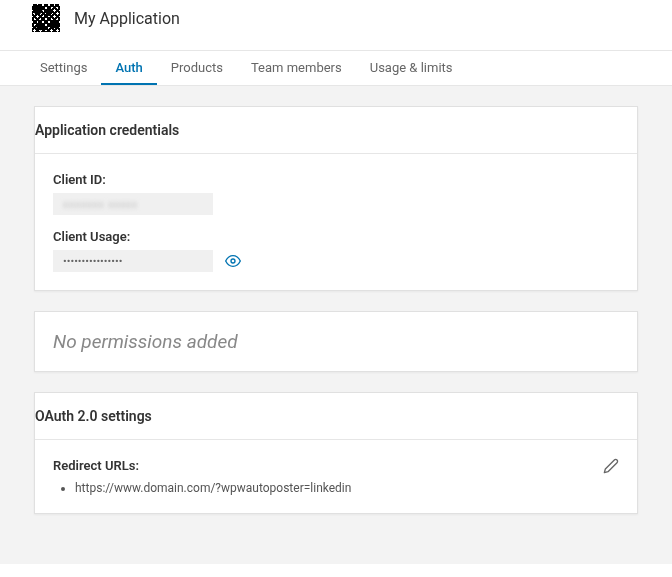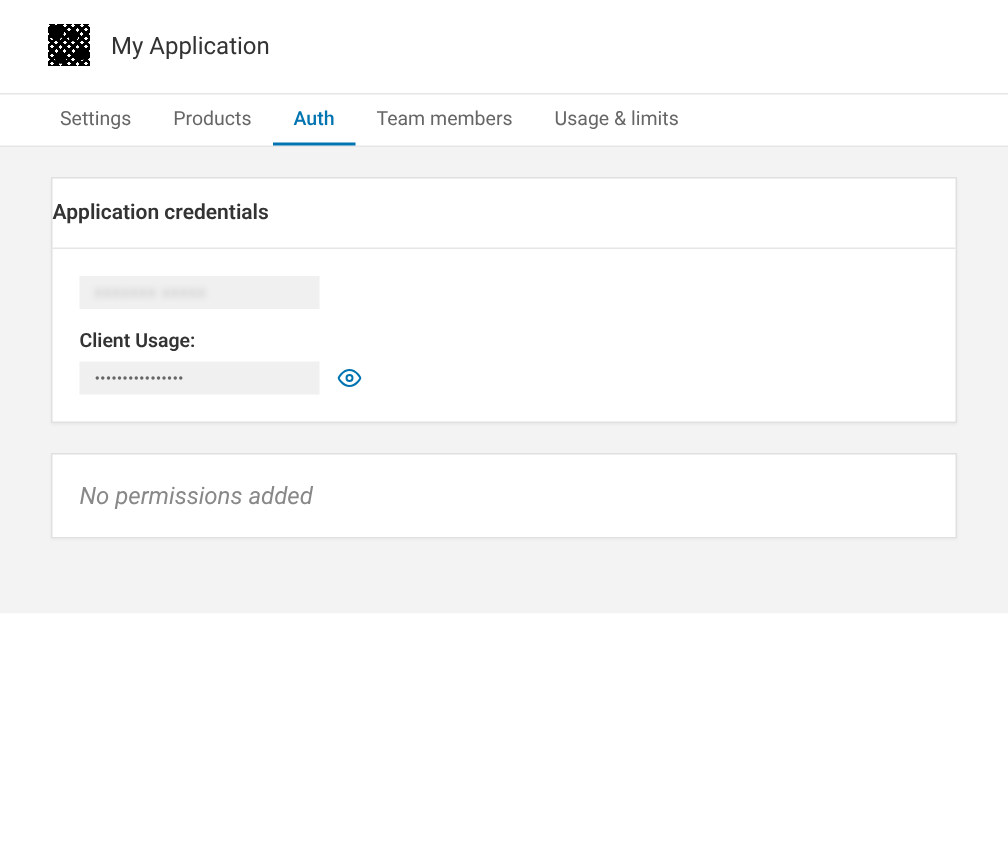--- a/index.html
+++ b/index.html
@@ -9,21 +9,21 @@
     }
     body {
       font-family: -apple-system, BlinkMacSystemFont, "Segoe UI", Roboto, Helvetica, Arial, sans-serif;
       background: #ffffff;
       color: #333;
       width: 672px;
     }
     .header {
       display: flex;
       align-items: center;
-      padding: 16px 20px 18px 32px;
+      padding: 4px 20px 18px 32px;
     }
     .app-icon {
       width: 28px;
       height: 28px;
       margin-right: 14px;
       background:
         radial-gradient(circle at 20% 20%, #000 15%, transparent 16%),
         radial-gradient(circle at 60% 30%, #000 12%, transparent 13%),
         radial-gradient(circle at 80% 70%, #000 14%, transparent 15%),
         radial-gradient(circle at 30% 80%, #000 13%, transparent 14%),
@@ -117,21 +117,21 @@
     .eye-btn {
       margin-left: 12px;
       color: #0073b1;
       cursor: pointer;
       display: flex;
       align-items: center;
     }
     .no-perm {
       font-style: italic;
       color: #888;
-      font-size: 16px;
+      font-size: 19px;
     }
     .redirect-section .field-label {
       margin-bottom: 8px;
     }
     ul.redirect-list {
       list-style: disc;
       padding-left: 22px;
     }
     ul.redirect-list li {
       font-size: 12px;
@@ -146,34 +146,35 @@
 <body>
 
 <div class="header">
   <div class="app-icon"></div>
   <div class="app-title">My Application</div>
 </div>
 
 <div class="tab-border-wrap">
   <div class="tabs">
     <div class="tab">Settings</div>
+    <div class="tab active">Auth</div>
     <div class="tab">Products</div>
-    <div class="tab active">Auth</div>
     <div class="tab">Team members</div>
     <div class="tab">Usage &amp; limits</div>
   </div>
 </div>
 
 <div class="content">
 
   <div class="card">
     <div class="card-header">
       <div class="card-title">Application credentials</div>
     </div>
     <div class="card-body">
+      <div class="field-label">Client ID:</div>
       <div class="field-row">
         <div class="masked-box">
           <span class="blur-text">xxxxxxx xxxxx</span>
         </div>
       </div>
       <div class="field-label">Client Usage:</div>
       <div class="field-row">
         <div class="masked-box">••••••••••••••••</div>
         <span class="eye-btn">
           <svg width="16" height="16" viewBox="0 0 24 24" fill="none" stroke="#0073b1" stroke-width="2" stroke-linecap="round" stroke-linejoin="round">
@@ -184,14 +185,34 @@
       </div>
     </div>
   </div>
 
   <div class="card">
     <div class="card-body">
       <div class="no-perm">No permissions added</div>
     </div>
   </div>
 
+  <div class="card">
+    <div class="card-header">
+      <div class="card-title">OAuth 2.0 settings</div>
+    </div>
+    <div class="card-body redirect-section">
+      <div style="display:flex; justify-content:space-between; align-items:flex-start;">
+        <div style="flex:1;">
+          <div class="field-label">Redirect URLs:</div>
+          <ul class="redirect-list">
+            <li>https://www.domain.com/?wpwautoposter=linkedin</li>
+          </ul>
+        </div>
+        <span class="edit-btn">
+          <svg width="16" height="16" viewBox="0 0 24 24" fill="none" stroke="#666" stroke-width="2" stroke-linecap="round" stroke-linejoin="round">
+            <path d="M17 3a2.828 2.828 0 1 1 4 4L7.5 20.5 2 22l1.5-5.5L17 3z"></path>
+          </svg>
+        </span>
+      </div>
+    </div>
+  </div>
 
 </div>
 
 </body></html>

